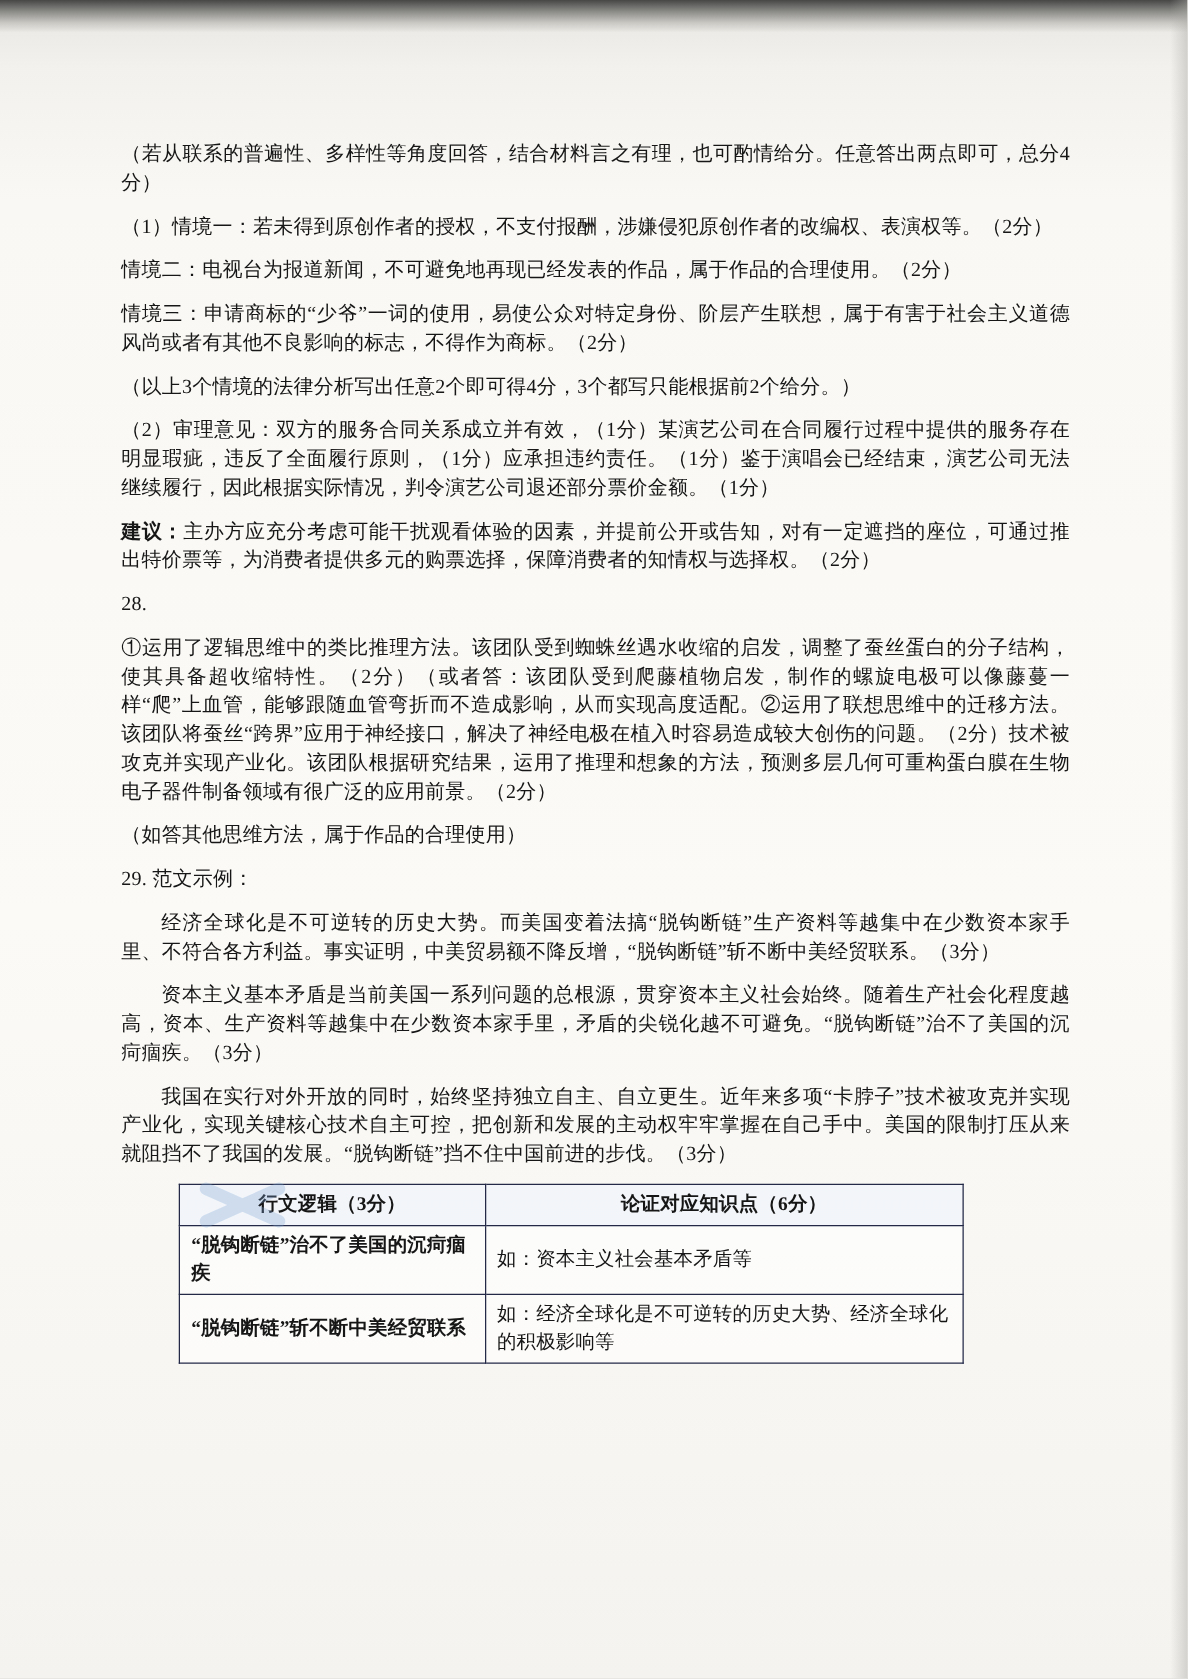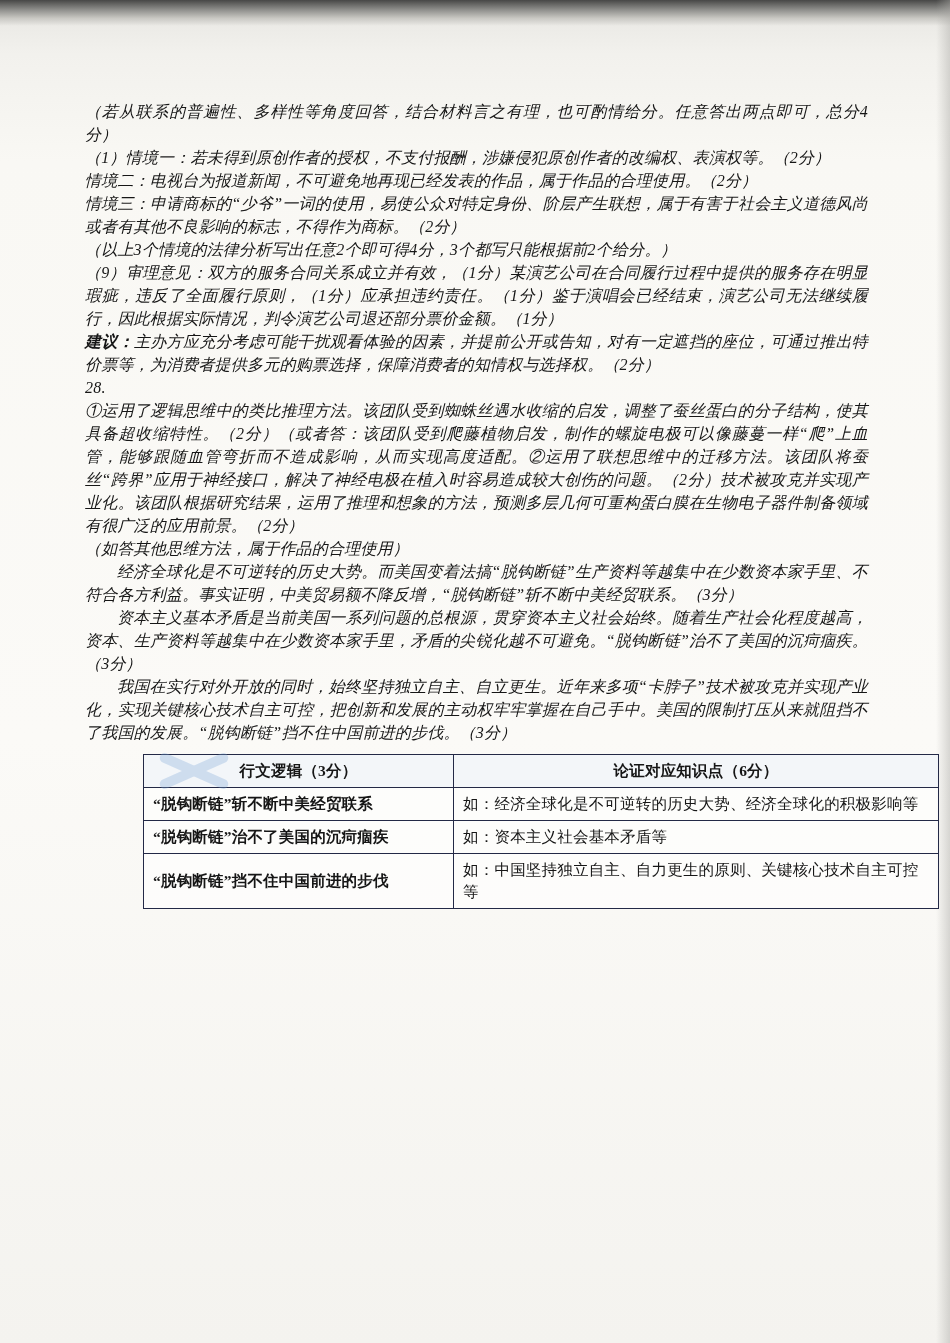--- a/index.html
+++ b/index.html
@@ -32,28 +32,28 @@
   .content {
     position: absolute;
     top: 100px;
     left: 85px;
     width: 783px;
     font-size: 16px;
     line-height: 23px;
     text-align: justify;
     letter-spacing: 0.2px;
   }
-  p.para { margin: 0; font-style: italic; }
+  p.para { margin: 12px; }
   p.gap-before { margin-top: 28px; }
   p.indent { text-indent: 2em; }
   .bold { font-weight: bold; }
   .table-wrap {
     position: relative;
     margin: 10px 0 0 58px;
-    width: 796px;
+    width: 628px;
   }
   table.answers {
     border-collapse: collapse;
     width: 100%;
     font-size: 15.5px;
     line-height: 22px;
     background: rgba(255,255,255,0.6);
   }
   table.answers th, table.answers td {
     border: 1.6px solid #232946;
@@ -94,53 +94,50 @@
   <div class="top-shade"></div>
   <div class="side-shade"></div>
 
   <div class="content">
     <p class="para">（若从联系的普遍性、多样性等角度回答，结合材料言之有理，也可酌情给分。任意答出两点即可，总分4分）</p>
 
     <p class="para">（1）情境一：若未得到原创作者的授权，不支付报酬，涉嫌侵犯原创作者的改编权、表演权等。（2分）</p>
     <p class="para">情境二：电视台为报道新闻，不可避免地再现已经发表的作品，属于作品的合理使用。（2分）</p>
     <p class="para">情境三：申请商标的“少爷”一词的使用，易使公众对特定身份、阶层产生联想，属于有害于社会主义道德风尚或者有其他不良影响的标志，不得作为商标。（2分）</p>
     <p class="para">（以上3个情境的法律分析写出任意2个即可得4分，3个都写只能根据前2个给分。）</p>
-    <p class="para">（9）审理意见：双方的服务合同关系成立并有效，（1分）某演艺公司在合同履行过程中提供的服务存在明显瑕疵，违反了全面履行原则，（1分）应承担违约责任。（1分）鉴于演唱会已经结束，演艺公司无法继续履行，因此根据实际情况，判令演艺公司退还部分票价金额。（1分）</p>
+    <p class="para">（2）审理意见：双方的服务合同关系成立并有效，（1分）某演艺公司在合同履行过程中提供的服务存在明显瑕疵，违反了全面履行原则，（1分）应承担违约责任。（1分）鉴于演唱会已经结束，演艺公司无法继续履行，因此根据实际情况，判令演艺公司退还部分票价金额。（1分）</p>
     <p class="para"><span class="bold">建议：</span><span>主办方应充分考虑可能干扰观看体验的因素，并提前公开或告知，对有一定遮挡的座位，可通过推出特价票等，为消费者提供多元的购票选择，保障消费者的知情权与选择权。（2分）</span></p>
 
     <p class="para">28.</p>
     <p class="para">①运用了逻辑思维中的类比推理方法。该团队受到蜘蛛丝遇水收缩的启发，调整了蚕丝蛋白的分子结构，使其具备超收缩特性。（2分）（或者答：该团队受到爬藤植物启发，制作的螺旋电极可以像藤蔓一样“爬”上血管，能够跟随血管弯折而不造成影响，从而实现高度适配。②运用了联想思维中的迁移方法。该团队将蚕丝“跨界”应用于神经接口，解决了神经电极在植入时容易造成较大创伤的问题。（2分）技术被攻克并实现产业化。该团队根据研究结果，运用了推理和想象的方法，预测多层几何可重构蛋白膜在生物电子器件制备领域有很广泛的应用前景。（2分）</p>
     <p class="para">（如答其他思维方法，属于作品的合理使用）</p>
 
+    <p class="para">29. 范文示例：</p>
     <p class="para indent">经济全球化是不可逆转的历史大势。而美国变着法搞“脱钩断链”生产资料等越集中在少数资本家手里、不符合各方利益。事实证明，中美贸易额不降反增，“脱钩断链”斩不断中美经贸联系。（3分）</p>
     <p class="para indent">资本主义基本矛盾是当前美国一系列问题的总根源，贯穿资本主义社会始终。随着生产社会化程度越高，资本、生产资料等越集中在少数资本家手里，矛盾的尖锐化越不可避免。“脱钩断链”治不了美国的沉疴痼疾。（3分）</p>
     <p class="para indent">我国在实行对外开放的同时，始终坚持独立自主、自立更生。近年来多项“卡脖子”技术被攻克并实现产业化，实现关键核心技术自主可控，把创新和发展的主动权牢牢掌握在自己手中。美国的限制打压从来就阻挡不了我国的发展。“脱钩断链”挡不住中国前进的步伐。（3分）</p>
 
     <div class="table-wrap">
       <div class="watermark">
         <div class="bar1"></div>
         <div class="bar2"></div>
       </div>
       <table class="answers">
         <thead>
           <tr>
             <th>行文逻辑（3分）</th>
             <th>论证对应知识点（6分）</th>
           </tr>
         </thead>
         <tbody>
           <tr>
-            <td class="col-left">“脱钩断链”斩不断中美经贸联系</td>
-            <td class="col-right">如：经济全球化是不可逆转的历史大势、经济全球化的积极影响等</td>
-          </tr>
-          <tr>
             <td class="col-left">“脱钩断链”治不了美国的沉疴痼疾</td>
             <td class="col-right">如：资本主义社会基本矛盾等</td>
           </tr>
           <tr>
-            <td class="col-left">“脱钩断链”挡不住中国前进的步伐</td>
-            <td class="col-right">如：中国坚持独立自主、自力更生的原则、关键核心技术自主可控等</td>
+            <td class="col-left">“脱钩断链”斩不断中美经贸联系</td>
+            <td class="col-right">如：经济全球化是不可逆转的历史大势、经济全球化的积极影响等</td>
           </tr>
         </tbody>
       </table>
     </div>
   </div>
 </div>
 
 </body></html>

